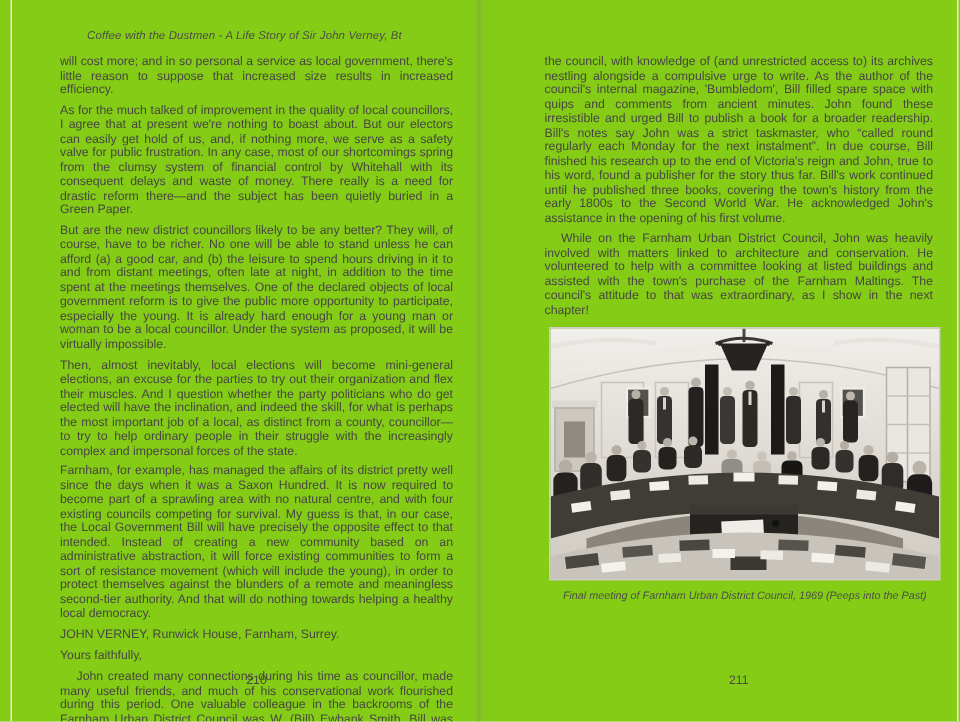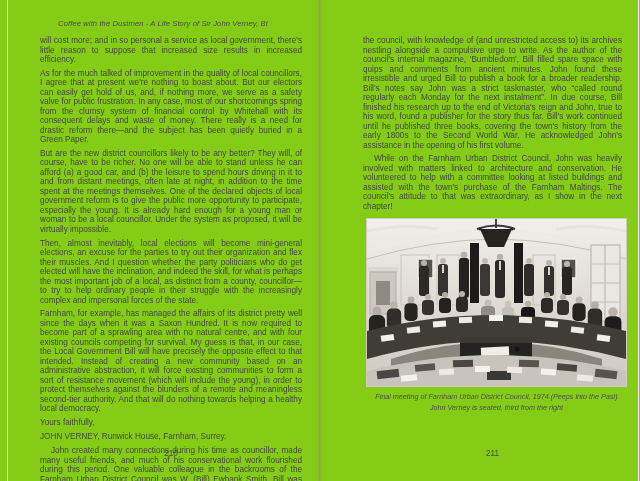--- a/index.html
+++ b/index.html
@@ -61,22 +61,22 @@
   <div class="page-edge-left"></div>
 
   <div class="page left">
     <div class="running-header">Coffee with the Dustmen - A Life Story of Sir John Verney, Bt</div>
     <div class="body-text">
       <p>will cost more; and in so personal a service as local government, there's little reason to suppose that increased size results in increased efficiency.</p>
       <p>As for the much talked of improvement in the quality of local councillors, I agree that at present we're nothing to boast about. But our electors can easily get hold of us, and, if nothing more, we serve as a safety valve for public frustration. In any case, most of our shortcomings spring from the clumsy system of financial control by Whitehall with its consequent delays and waste of money. There really is a need for drastic reform there—and the subject has been quietly buried in a Green Paper.</p>
       <p>But are the new district councillors likely to be any better? They will, of course, have to be richer. No one will be able to stand unless he can afford (a) a good car, and (b) the leisure to spend hours driving in it to and from distant meetings, often late at night, in addition to the time spent at the meetings themselves. One of the declared objects of local government reform is to give the public more opportunity to participate, especially the young. It is already hard enough for a young man or woman to be a local councillor. Under the system as proposed, it will be virtually impossible.</p>
       <p>Then, almost inevitably, local elections will become mini-general elections, an excuse for the parties to try out their organization and flex their muscles. And I question whether the party politicians who do get elected will have the inclination, and indeed the skill, for what is perhaps the most important job of a local, as distinct from a county, councillor—to try to help ordinary people in their struggle with the increasingly complex and impersonal forces of the state.</p>
       <p>Farnham, for example, has managed the affairs of its district pretty well since the days when it was a Saxon Hundred. It is now required to become part of a sprawling area with no natural centre, and with four existing councils competing for survival. My guess is that, in our case, the Local Government Bill will have precisely the opposite effect to that intended. Instead of creating a new community based on an administrative abstraction, it will force existing communities to form a sort of resistance movement (which will include the young), in order to protect themselves against the blunders of a remote and meaningless second-tier authority. And that will do nothing towards helping a healthy local democracy.</p>
+      <p class="sig">JOHN VERNEY, Runwick House, Farnham, Surrey.</p>
       <p class="sig">Yours faithfully,</p>
-      <p class="sig">JOHN VERNEY, Runwick House, Farnham, Surrey.</p>
       <p class="ind">John created many connections during his time as councillor, made many useful friends, and much of his conservational work flourished during this period. One valuable colleague in the backrooms of the Farnham Urban District Council was W. (Bill) Ewbank Smith. Bill was the rating little for</p>
     </div>
     <div class="pagenum">210</div>
   </div>
 
   <div class="spine"></div>
 
   <div class="page right">
     <div class="body-text">
       <p>the council, with knowledge of (and unrestricted access to) its archives nestling alongside a compulsive urge to write. As the author of the council's internal magazine, 'Bumbledom', Bill filled spare space with quips and comments from ancient minutes. John found these irresistible and urged Bill to publish a book for a broader readership. Bill's notes say John was a strict taskmaster, who “called round regularly each Monday for the next instalment”. In due course, Bill finished his research up to the end of Victoria's reign and John, true to his word, found a publisher for the story thus far. Bill's work continued until he published three books, covering the town's history from the early 1800s to the Second World War. He acknowledged John's assistance in the opening of his first volume.</p>
@@ -268,21 +268,20 @@
           <rect x="72" y="150" width="15" height="6" fill="#eceae3" transform="rotate(-3 79 153)"></rect>
           <rect x="108" y="147" width="15" height="6" fill="#f4f2ec"></rect>
           <rect x="140" y="148" width="15" height="6" fill="#eceae3" transform="rotate(2 147 151)"></rect>
           <rect x="174" y="150" width="15" height="6" fill="#f4f2ec" transform="rotate(4 181 153)"></rect>
           <rect x="210" y="156" width="16" height="6" fill="#eceae3" transform="rotate(6 218 159)"></rect>
         </g>
       </svg>
     </figure>
 
     <div class="caption">
-      <div>Final meeting of Farnham Urban District Council, 1974 (Peeps into the Past)</div>
-      <div>John Verney is seated, third from the right</div>
+      <div>Final meeting of Farnham Urban District Council, 1969 (Peeps into the Past)</div>
     </div>
 
     <div class="pagenum">211</div>
   </div>
 
   <div class="page-edge-right"></div>
 </div>
 
 </body></html>

